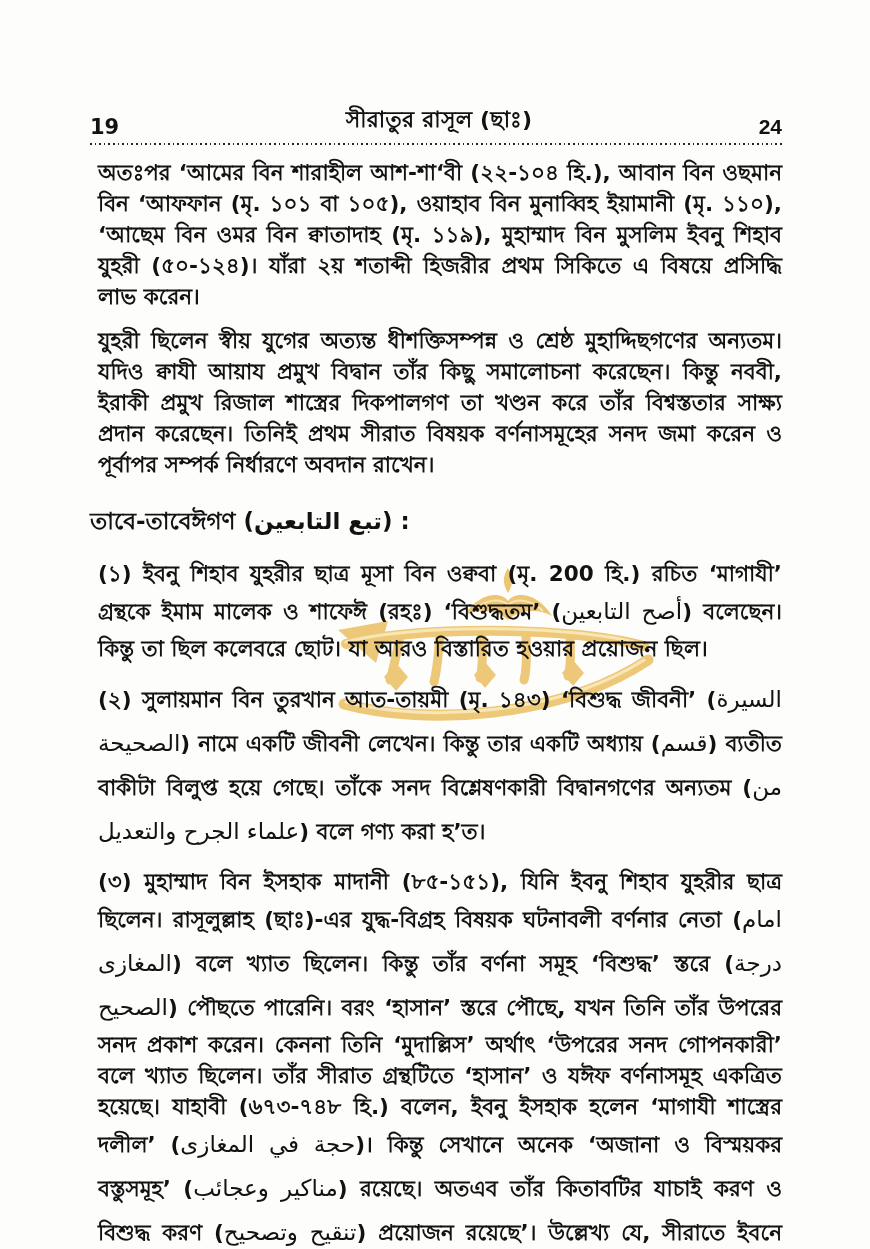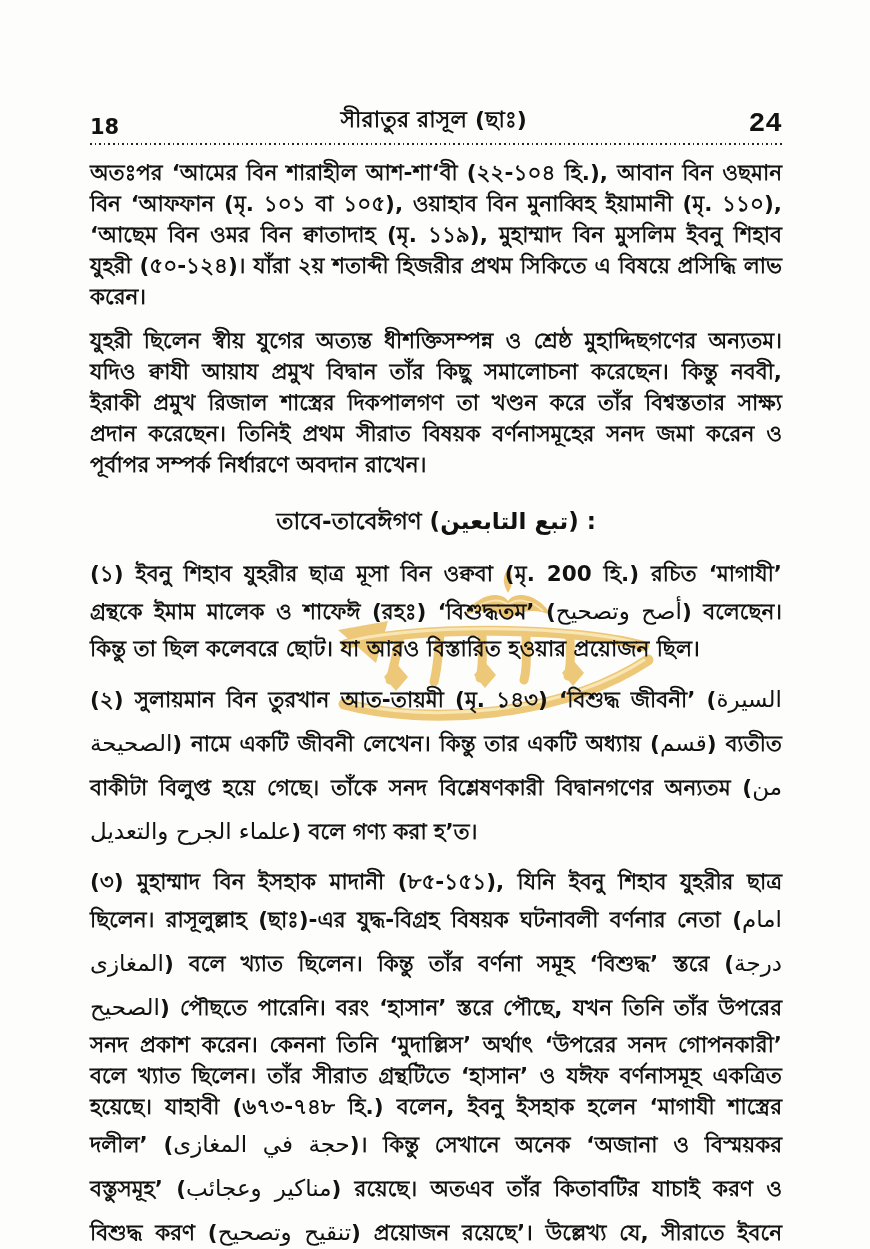--- a/index.html
+++ b/index.html
@@ -17,39 +17,39 @@
     padding:64px 88px 0 90px;
   }
   .header{
     display:flex;
     justify-content:space-between;
     align-items:flex-end;
     font-weight:700;
   }
   .pg-bn{font-size:21px;}
   .title{font-size:22px;letter-spacing:.2px;margin-top:38px;}
-  .pg-en{font-size:28px;font-family:Liberation Mono, monospace;font-weight:700;}
+  .pg-en{font-size:21px;font-family:Liberation Sans, sans-serif;font-weight:700;}
   .rule{
     margin-top:4px;
     height:2px;
     background-image:repeating-linear-gradient(to right,#242424 0 1.6px,transparent 1.6px 4.6px);
   }
   .flow{margin-top:12px;}
   .para{
     font-size:21.5px;
     line-height:31px;
     font-weight:600;
     text-align:justify;
-    margin:0 0 13px 0;
+    margin:0 0 13px 8px;
     color:#121212;
   }
   .heading{
     font-size:23px;
     font-weight:700;
-    text-align:center;
+    text-align:left;
     margin:19px 0 15px 0;
   }
   .ar{
     font-size:23px;
     line-height:44px;
     font-weight:500;
     font-family:"DejaVu Sans",sans-serif;
   }
   .heading .ar{font-weight:700;}
   .watermark{
@@ -85,26 +85,26 @@
       <path class="f" stroke="none" d="M144 111 l11 -13 l11 13 l-11 13 Z"></path>
       <path class="f" stroke="none" d="M232 109 l11 -13 l11 13 l-11 13 Z"></path>
       <path class="s" stroke-width="11" d="M14 140 C96 162 230 154 318 96"></path>
       <path class="s2" stroke-width="3" d="M16 78 C80 60 240 60 312 80 M16 138 C96 159 228 151 314 96"></path>
     </g>
   </svg>
 </div>
 
 <div class="page">
   <div class="header">
-    <span class="pg-bn">18</span>
+    <span class="pg-bn">19</span>
     <span class="title">সীরাতুর রাসূল (ছাঃ)</span>
     <span class="pg-en">24</span>
   </div>
   <div class="rule"></div>
   <div class="flow">
       <p class="para"><span class="bn">অতঃপর ‘আমের বিন শারাহীল আশ-শা‘বী (২২-১০৪ হি.), আবান বিন ওছমান বিন ‘আফফান (মৃ. ১০১ বা ১০৫), ওয়াহাব বিন মুনাব্বিহ ইয়ামানী (মৃ. ১১০), ‘আছেম বিন ওমর বিন ক্বাতাদাহ (মৃ. ১১৯), মুহাম্মাদ বিন মুসলিম ইবনু শিহাব যুহরী (৫০-১২৪)। যাঁরা ২য় শতাব্দী হিজরীর প্রথম সিকিতে এ বিষয়ে প্রসিদ্ধি লাভ করেন।</span></p>
       <p class="para"><span class="bn">যুহরী ছিলেন স্বীয় যুগের অত্যন্ত ধীশক্তিসম্পন্ন ও শ্রেষ্ঠ মুহাদ্দিছগণের অন্যতম। যদিও ক্বাযী আয়ায প্রমুখ বিদ্বান তাঁর কিছু সমালোচনা করেছেন। কিন্তু নববী, ইরাকী প্রমুখ রিজাল শাস্ত্রের দিকপালগণ তা খণ্ডন করে তাঁর বিশ্বস্ততার সাক্ষ্য প্রদান করেছেন। তিনিই প্রথম সীরাত বিষয়ক বর্ণনাসমূহের সনদ জমা করেন ও পূর্বাপর সম্পর্ক নির্ধারণে অবদান রাখেন।</span></p>
       <p class="para heading"><span class="bn">তাবে-তাবেঈগণ (</span><span class="ar">تبع التابعين</span><span class="bn">) :</span></p>
-      <p class="para"><span class="bn">(১) ইবনু শিহাব যুহরীর ছাত্র মূসা বিন ওক্ববা (মৃ. 200 হি.) রচিত ‘মাগাযী’ গ্রন্থকে ইমাম মালেক ও শাফেঈ (রহঃ) ‘বিশুদ্ধতম’ (</span><span class="ar">أصح وتصحيح</span><span class="bn">) বলেছেন। কিন্তু তা ছিল কলেবরে ছোট। যা আরও বিস্তারিত হওয়ার প্রয়োজন ছিল।</span></p>
+      <p class="para"><span class="bn">(১) ইবনু শিহাব যুহরীর ছাত্র মূসা বিন ওক্ববা (মৃ. 200 হি.) রচিত ‘মাগাযী’ গ্রন্থকে ইমাম মালেক ও শাফেঈ (রহঃ) ‘বিশুদ্ধতম’ (</span><span class="ar">أصح التابعين</span><span class="bn">) বলেছেন। কিন্তু তা ছিল কলেবরে ছোট। যা আরও বিস্তারিত হওয়ার প্রয়োজন ছিল।</span></p>
       <p class="para"><span class="bn">(২) সুলায়মান বিন তুরখান আত-তায়মী (মৃ. ১৪৩) ‘বিশুদ্ধ জীবনী’ (</span><span class="ar">السيرة الصحيحة</span><span class="bn">) নামে একটি জীবনী লেখেন। কিন্তু তার একটি অধ্যায় (</span><span class="ar">قسم</span><span class="bn">) ব্যতীত বাকীটা বিলুপ্ত হয়ে গেছে। তাঁকে সনদ বিশ্লেষণকারী বিদ্বানগণের অন্যতম (</span><span class="ar">من علماء الجرح والتعديل</span><span class="bn">) বলে গণ্য করা হ’ত।</span></p>
       <p class="para"><span class="bn">(৩) মুহাম্মাদ বিন ইসহাক মাদানী (৮৫-১৫১), যিনি ইবনু শিহাব যুহরীর ছাত্র ছিলেন। রাসূলুল্লাহ (ছাঃ)-এর যুদ্ধ-বিগ্রহ বিষয়ক ঘটনাবলী বর্ণনার নেতা (</span><span class="ar">امام المغازى</span><span class="bn">) বলে খ্যাত ছিলেন। কিন্তু তাঁর বর্ণনা সমূহ ‘বিশুদ্ধ’ স্তরে (</span><span class="ar">درجة الصحيح</span><span class="bn">) পৌছতে পারেনি। বরং ‘হাসান’ স্তরে পৌছে, যখন তিনি তাঁর উপরের সনদ প্রকাশ করেন। কেননা তিনি ‘মুদাল্লিস’ অর্থাৎ ‘উপরের সনদ গোপনকারী’ বলে খ্যাত ছিলেন। তাঁর সীরাত গ্রন্থটিতে ‘হাসান’ ও যঈফ বর্ণনাসমূহ একত্রিত হয়েছে। যাহাবী (৬৭৩-৭৪৮ হি.) বলেন, ইবনু ইসহাক হলেন ‘মাগাযী শাস্ত্রের দলীল’ (</span><span class="ar">حجة في المغازى</span><span class="bn">)। কিন্তু সেখানে অনেক ‘অজানা ও বিস্ময়কর বস্তুসমূহ’ (</span><span class="ar">مناكير وعجائب</span><span class="bn">) রয়েছে। অতএব তাঁর কিতাবটির যাচাই করণ ও বিশুদ্ধ করণ (</span><span class="ar">تنقيح وتصحيح</span><span class="bn">) প্রয়োজন রয়েছে’। উল্লেখ্য যে, সীরাতে ইবনে ইসহাক-এর পূর্ণাঙ্গ কপি পাওয়া যায় না। যেটি পাওয়া যায় সেটি হ’ল তার পরিমার্জিত সংস্করণ ‘সীরাতু ইবনে হিশাম’ </span></p>
     </div>
 </div>
 
 </body></html>

